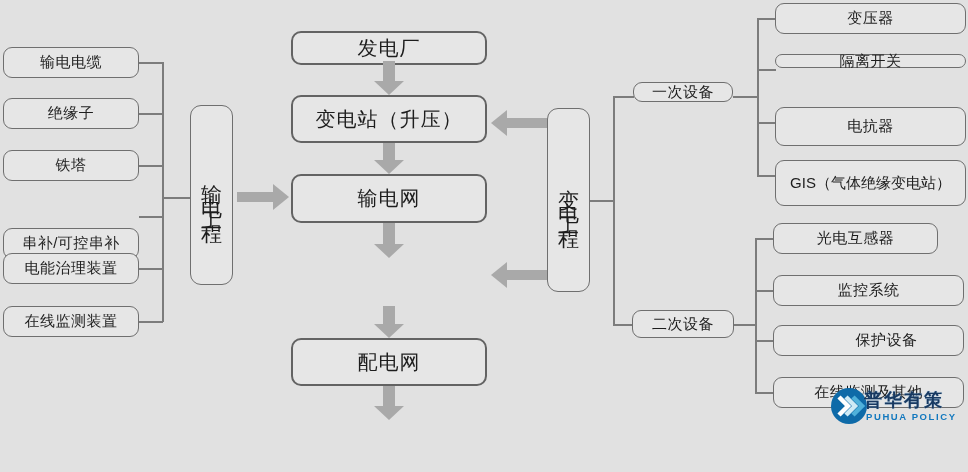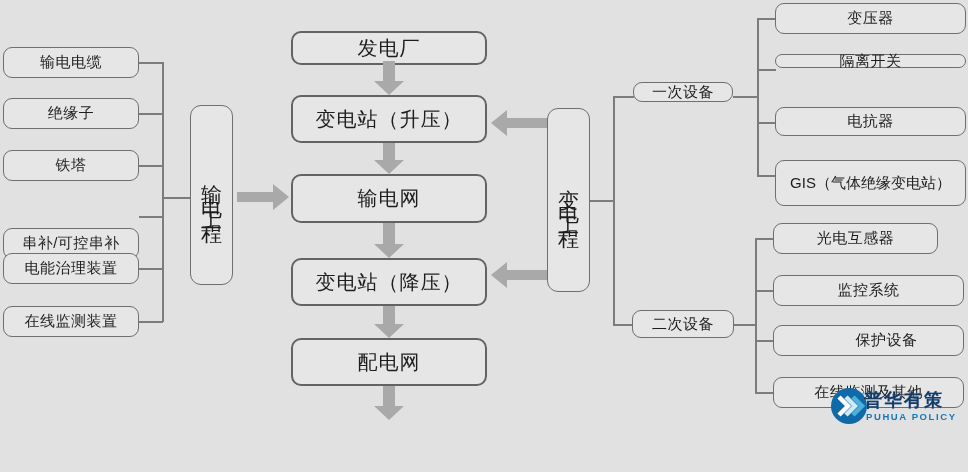--- a/index.html
+++ b/index.html
@@ -90,29 +90,28 @@
   <div class="box" style="left:3px;top:201px;width:136px;height:31px;margin-top:27px;">串补/可控串补</div>
   <div class="box" style="left:3px;top:253px;width:136px;height:31px;">电能治理装置</div>
   <div class="box" style="left:3px;top:306px;width:136px;height:31px;">在线监测装置</div>
 
   <div class="box vtitle" style="left:190px;top:105px;width:43px;height:180px;">输电工程</div>
   <div class="box vtitle" style="left:547px;top:108px;width:43px;height:184px;">变电工程</div>
 
   <div class="box center-box" style="left:291px;top:13px;width:196px;height:34px;margin-top:18px;">发电厂</div>
   <div class="box center-box" style="left:291px;top:95px;width:196px;height:48px;">变电站（升压）</div>
   <div class="box center-box" style="left:291px;top:174px;width:196px;height:49px;">输电网</div>
-  <div class="box center-box" style="left:291px;top:258px;width:196px;height:48px;">变电站（降压）</div>
   <div class="box center-box" style="left:291px;top:338px;width:196px;height:48px;">配电网</div>
 
   <div class="box" style="left:633px;top:82px;width:100px;height:20px;">一次设备</div>
   <div class="box" style="left:632px;top:310px;width:102px;height:28px;">二次设备</div>
 
   <div class="box" style="left:775px;top:3px;width:191px;height:31px;">变压器</div>
   <div class="box" style="left:775px;top:54px;width:191px;height:14px;">隔离开关</div>
-  <div class="box" style="left:775px;top:107px;width:191px;height:29px;">电抗器</div>
+  <div class="box" style="left:775px;top:107px;width:191px;height:39px;">电抗器</div>
   <div class="box" style="left:775px;top:160px;width:191px;height:46px;letter-spacing:0;">GIS（气体绝缘变电站）</div>
 
   <div class="box" style="left:773px;top:223px;width:165px;height:31px;">光电互感器</div>
   <div class="box" style="left:773px;top:275px;width:191px;height:31px;">监控系统</div>
   <div class="box" style="left:773px;top:325px;width:191px;height:31px;padding-left:36px;">保护设备</div>
   <div class="box" style="left:773px;top:377px;width:191px;height:31px;">在线监测及其他</div>
 
   <div class="arrow-down" style="left:374px;top:61px;height:34px;">
     <div class="stem" style="height:20px;"></div>
       <div class="head"></div>

